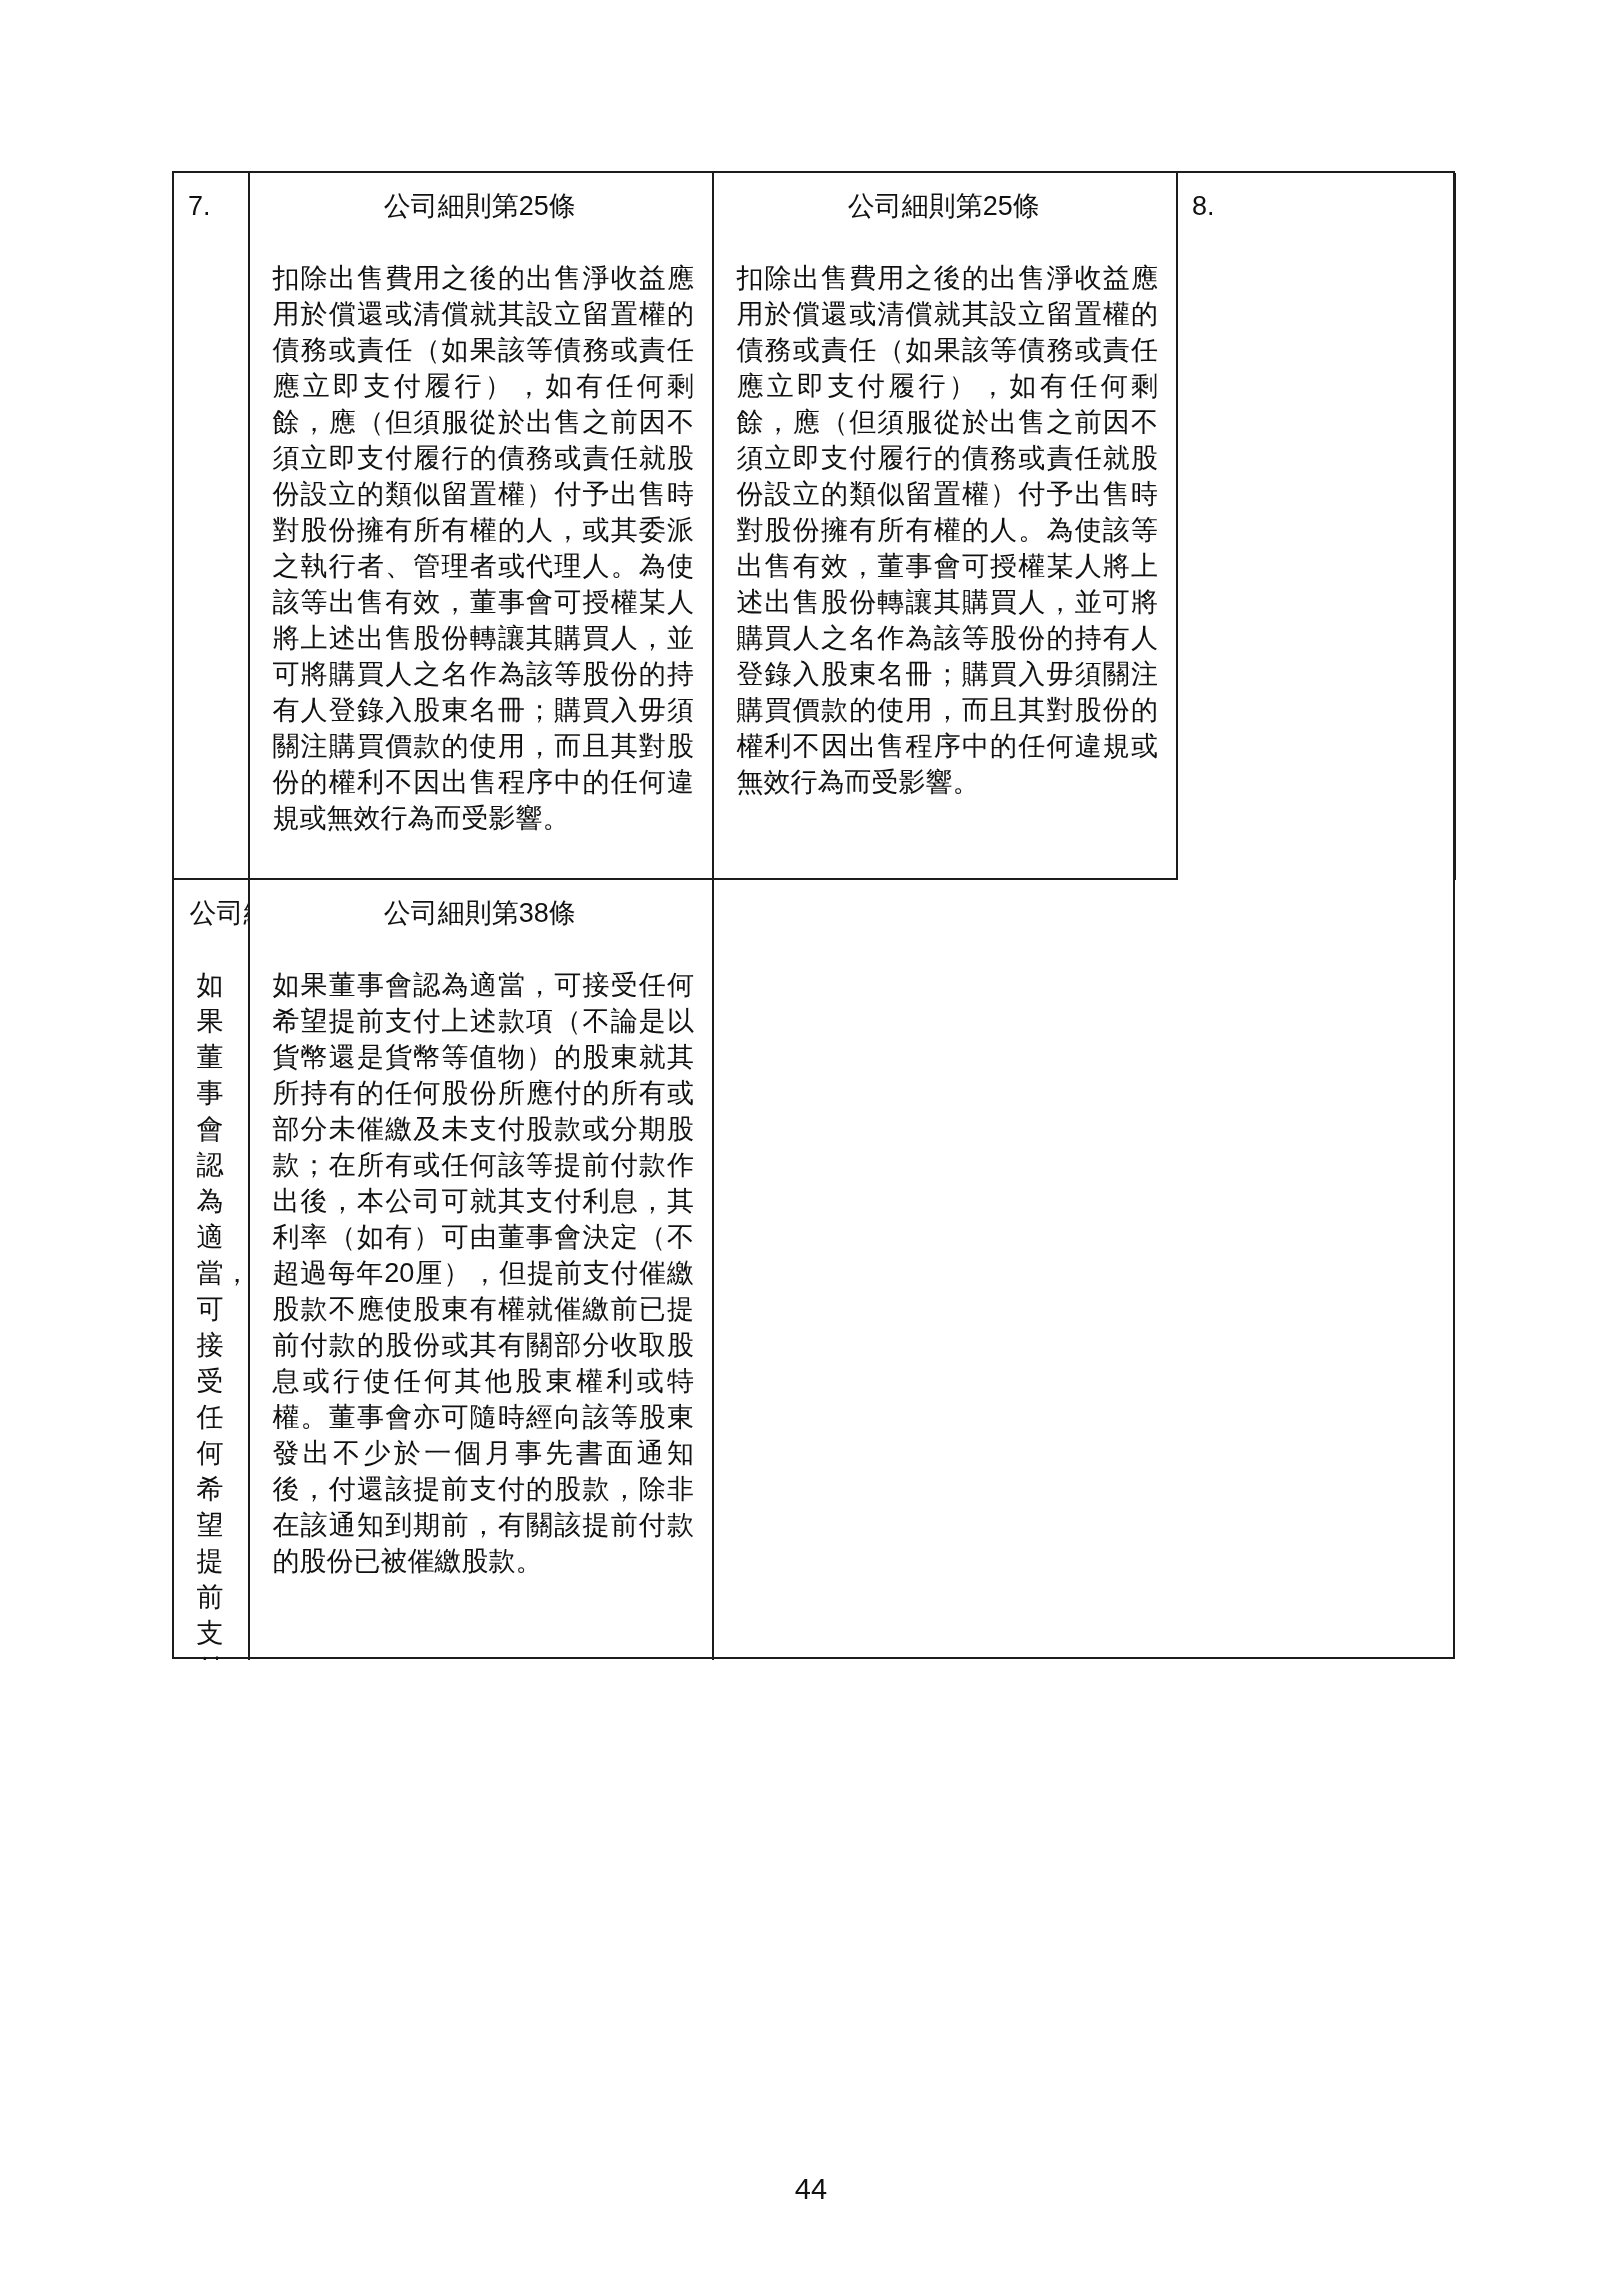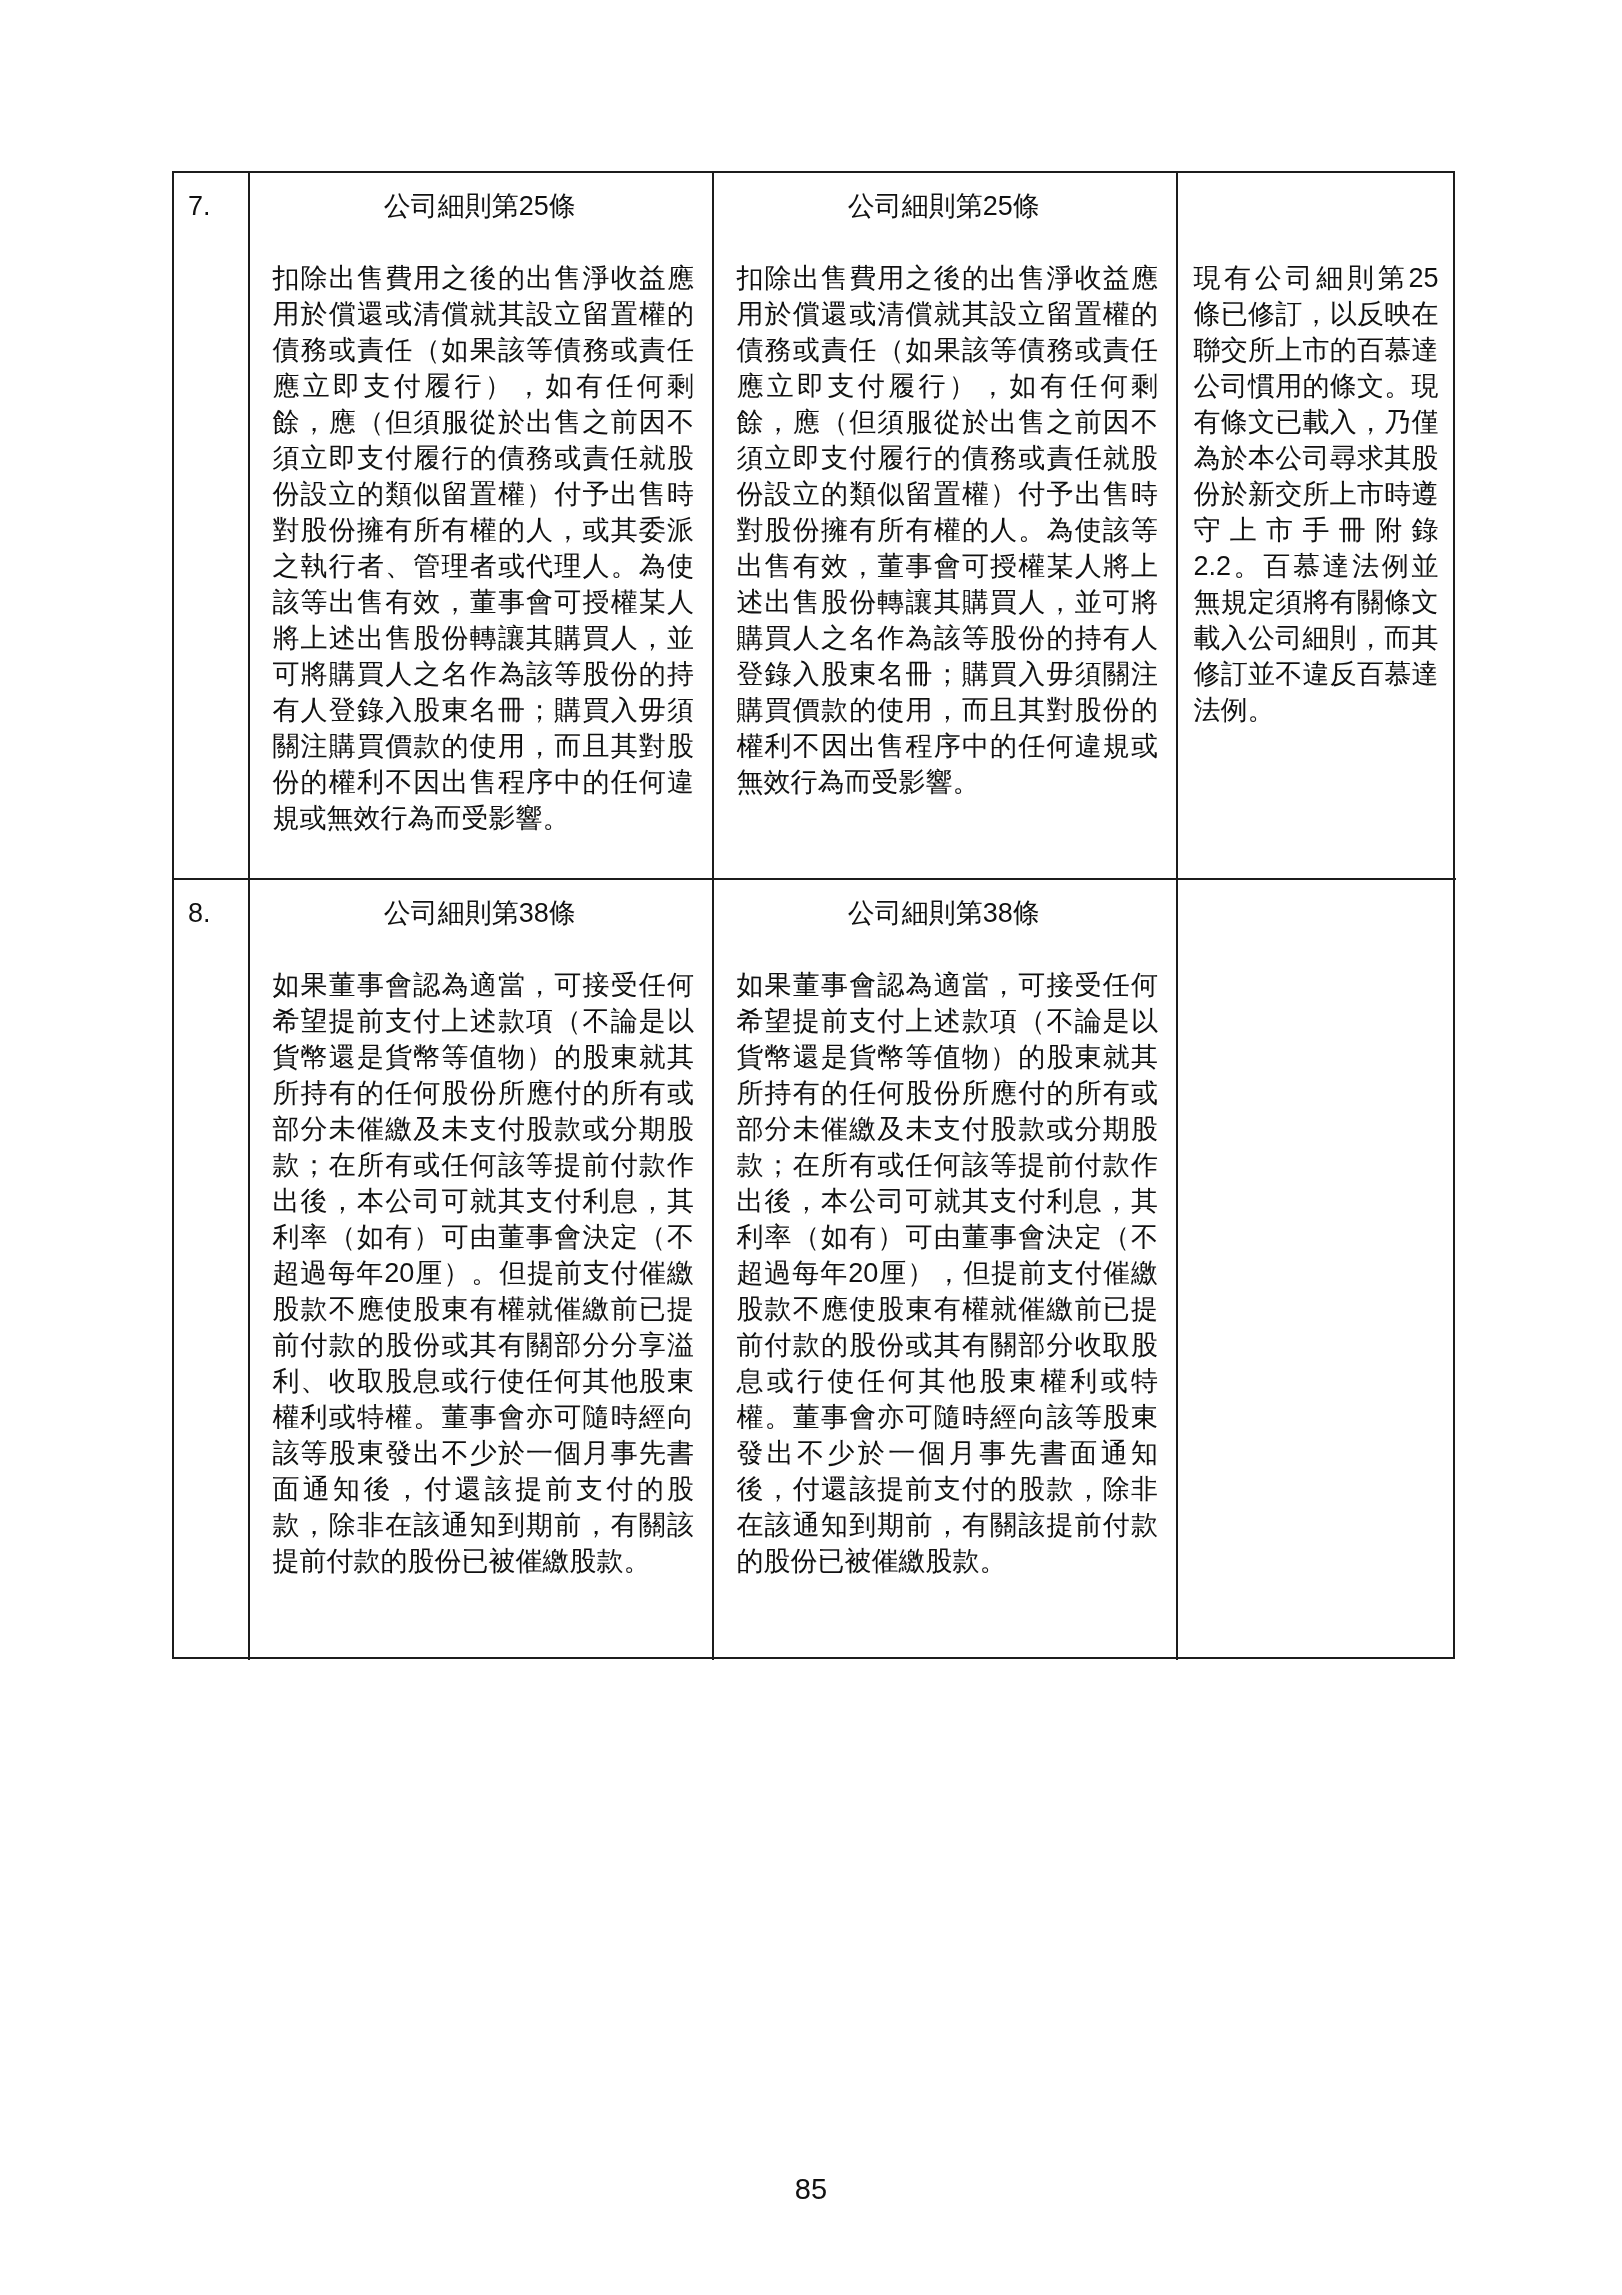--- a/index.html
+++ b/index.html
@@ -87,32 +87,29 @@
     <div>7.</div>
   </div>
   <div class="cell text-cell v-line h-line">
     <div class="clause-title">公司細則第25條</div>
     <div class="clause-body">扣除出售費用之後的出售淨收益應用於償還或清償就其設立留置權的債務或責任（如果該等債務或責任應立即支付履行），如有任何剩餘，應（但須服從於出售之前因不須立即支付履行的債務或責任就股份設立的類似留置權）付予出售時對股份擁有所有權的人，或其委派之執行者、管理者或代理人。為使該等出售有效，董事會可授權某人將上述出售股份轉讓其購買人，並可將購買人之名作為該等股份的持有人登錄入股東名冊；購買入毋須關注購買價款的使用，而且其對股份的權利不因出售程序中的任何違規或無效行為而受影響。</div>
   </div>
   <div class="cell text-cell v-line h-line">
     <div class="clause-title">公司細則第25條</div>
     <div class="clause-body">扣除出售費用之後的出售淨收益應用於償還或清償就其設立留置權的債務或責任（如果該等債務或責任應立即支付履行），如有任何剩餘，應（但須服從於出售之前因不須立即支付履行的債務或責任就股份設立的類似留置權）付予出售時對股份擁有所有權的人。為使該等出售有效，董事會可授權某人將上述出售股份轉讓其購買人，並可將購買人之名作為該等股份的持有人登錄入股東名冊；購買入毋須關注購買價款的使用，而且其對股份的權利不因出售程序中的任何違規或無效行為而受影響。</div>
   </div>
-  <div class="cell remark-cell h-line">
-    <div class="remark-body">現有公司細則第25條已修訂，以反映在聯交所上市的百慕達公司慣用的條文。現有條文已載入，乃僅為於本公司尋求其股份於新交所上市時遵守上市手冊附錄2.2。百慕達法例並無規定須將有關條文載入公司細則，而其修訂並不違反百慕達法例。</div>
-  </div>
 
   <div class="cell num-cell v-line">
     <div>8.</div>
   </div>
   <div class="cell text-cell v-line">
     <div class="clause-title">公司細則第38條</div>
     <div class="clause-body">如果董事會認為適當，可接受任何希望提前支付上述款項（不論是以貨幣還是貨幣等值物）的股東就其所持有的任何股份所應付的所有或部分未催繳及未支付股款或分期股款；在所有或任何該等提前付款作出後，本公司可就其支付利息，其利率（如有）可由董事會決定（不超過每年20厘）。但提前支付催繳股款不應使股東有權就催繳前已提前付款的股份或其有關部分分享溢利、收取股息或行使任何其他股東權利或特權。董事會亦可隨時經向該等股東發出不少於一個月事先書面通知後，付還該提前支付的股款，除非在該通知到期前，有關該提前付款的股份已被催繳股款。</div>
   </div>
   <div class="cell text-cell v-line">
     <div class="clause-title">公司細則第38條</div>
     <div class="clause-body">如果董事會認為適當，可接受任何希望提前支付上述款項（不論是以貨幣還是貨幣等值物）的股東就其所持有的任何股份所應付的所有或部分未催繳及未支付股款或分期股款；在所有或任何該等提前付款作出後，本公司可就其支付利息，其利率（如有）可由董事會決定（不超過每年20厘），但提前支付催繳股款不應使股東有權就催繳前已提前付款的股份或其有關部分收取股息或行使任何其他股東權利或特權。董事會亦可隨時經向該等股東發出不少於一個月事先書面通知後，付還該提前支付的股款，除非在該通知到期前，有關該提前付款的股份已被催繳股款。</div>
   </div>
 
 </div>
 
-<div class="page-number">85</div>
+<div class="page-number">44</div>
 
 
 </body></html>

